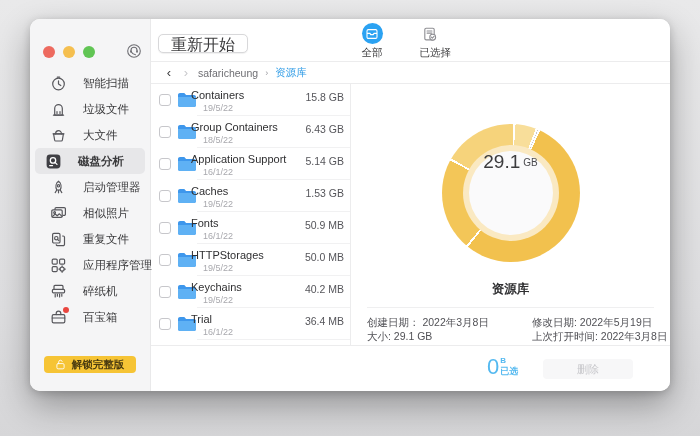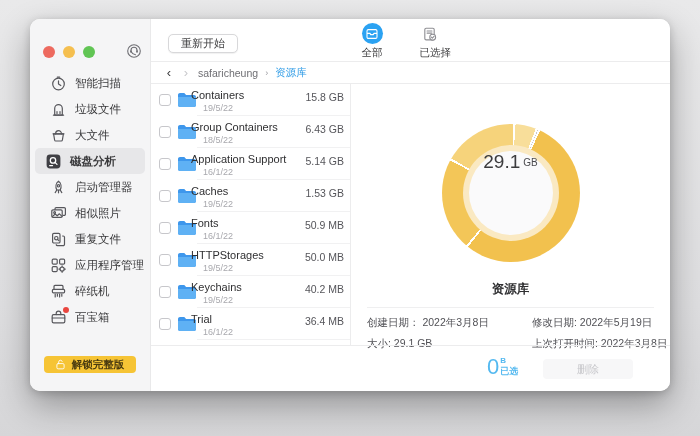--- a/index.html
+++ b/index.html
@@ -20,44 +20,44 @@
   .sidebar {
     width:121px; background:#F5F5F6; position:relative; flex-shrink:0;
     padding-top:38px; border-right:1px solid #E9E9EA;
   }
   .traffic { position:absolute; top:27px; left:13px; display:flex; gap:8px; }
   .traffic span { width:12px; height:12px; border-radius:50%; display:block; }
   .tl-red{background:#ED6A5F;} .tl-yellow{background:#F5BF4F;} .tl-green{background:#61C554;}
   .support { position:absolute; top:24px; right:8px; width:16px; height:16px; color:#6E6E73; }
   .nav { margin-top:13px; }
   .nav-item {
-    height:26px; display:flex; align-items:center; gap:8px;
+    height:26px; display:flex; align-items:center; gap:16px;
     padding-left:15px; margin:0 5px; border-radius:5px; cursor:default;
     font-size:11.5px; color:#3A3A3C; white-space:nowrap;text-align:center;
   }
   .nav-item.selected { background:#E7E7E9; font-weight:700; padding-left:10px; }
   .nav-icon { width:17px; height:17px; flex-shrink:0; position:relative; color:#57575C; }
   .nav-icon svg { width:100%; height:100%; display:block; }
   .nav-badge { position:absolute; top:-2px; right:-2px; width:6px; height:6px; background:#E9463F; border-radius:50%; }
   .unlock-btn {
     margin:26px auto 0; width:92px; height:17px; background:#F6C435; border:none;
     border-radius:4px; display:flex; align-items:center; justify-content:center; gap:7px;
     font-size:10.5px; font-weight:700; color:#4A3B10; cursor:pointer;
     font-family:inherit;
   }
   .unlock-btn svg { width:9px; height:11px; }
   .brand { margin-top:16px; display:flex; align-items:center; justify-content:center; gap:5px; }
   .brand-product { font-size:9.5px; color:#2F2F31; font-weight:700; }
   
   .main { flex:1; display:flex; flex-direction:column; background:#fff; min-width:0; }
   .topbar { height:43px; border-bottom:1px solid #ECECED; position:relative; flex-shrink:0; }
   .restart-btn {
-    position:absolute; left:17px; top:15px; height:19px; padding:0 12px;
+    position:absolute; left:7px; top:15px; height:19px; padding:0 12px;
     background:#fff; border:1px solid #D8D8DA; border-radius:5px;
-    font-size:11px; color:#3C3C3E; font-family:inherit; cursor:pointer;
+    font-size:16px; color:#3C3C3E; font-family:inherit; cursor:pointer;
     box-shadow:0 .5px 1px rgba(0,0,0,.06);
   }
   .tabs { position:absolute; left:50%; top:4px; transform:translateX(-50%); display:flex; gap:18px; }
   .tab { display:flex; flex-direction:column; align-items:flex-start; gap:2px; cursor:pointer; width:40px; }
   .tab-icon-all {
     width:21px; height:21px; border-radius:50%; background:#2BA2F2;
     display:flex; align-items:center; justify-content:center;
   }
   .tab-icon-all svg { width:12px; height:12px; }
   .tab-icon-sel { width:19px; height:21px; display:flex; align-items:center; justify-content:center; color:#8E8E93; }
@@ -91,21 +91,21 @@
   .donut-ring { position:absolute; inset:21px; border-radius:50%; background:#FAE9C2; }
   .donut-hole {
     position:absolute; inset:27px; border-radius:50%; background:#FAFAFB;
     display:flex; align-items:flex-start; justify-content:center; gap:3px;
   }
   .donut-val { font-size:19px; color:#3C3C3E; }
   .donut-unit { font-size:10px; color:#4A4A4E; margin-top:6px; }
   .chart-label { position:absolute; top:197px; left:0; right:0; text-align:center; font-size:12.5px; font-weight:700; color:#2F2F31; }
   .detail-sep { position:absolute; top:223px; left:16px; right:16px; height:1px; background:#EFEFF0; }
   .info { position:absolute; top:232px; left:16px; right:10px; display:grid; grid-template-columns:157px 1fr; column-gap:8px; }
-  .info-col { display:flex; flex-direction:column; gap:7px; }
+  .info-col { display:flex; flex-direction:column; }
   .info-line { font-size:10.5px; color:#515156; white-space:nowrap; }
   
   .bottombar { height:46px; border-top:1px solid #ECECED; position:relative; flex-shrink:0; }
   .sel-size { position:absolute; left:336px; top:9px; display:flex; color:#54B9F0; }
   .sel-zero { font-size:22px; font-weight:300; line-height:1.1; }
   .sel-stack { display:flex; flex-direction:column; margin-left:1px; margin-top:2px; line-height:1; }
   .sel-unit { font-size:8px; font-weight:700; }
   .sel-text { font-size:9px; font-weight:700; margin-top:2px; }
   .delete-btn {
     position:absolute; left:392px; top:13px; width:90px; height:20px;

